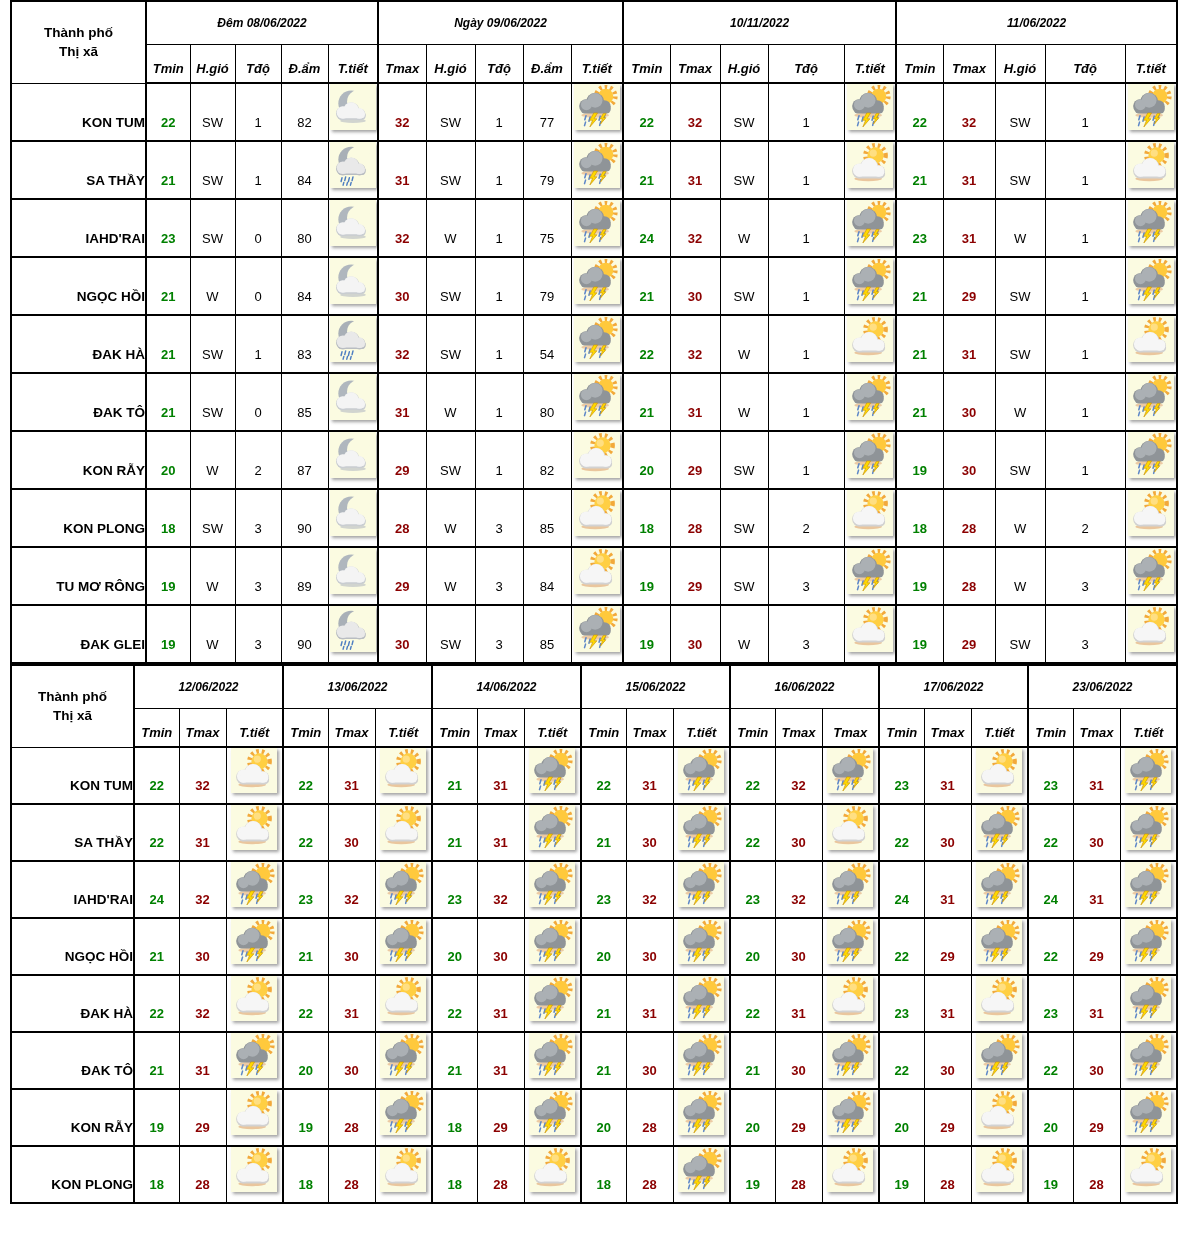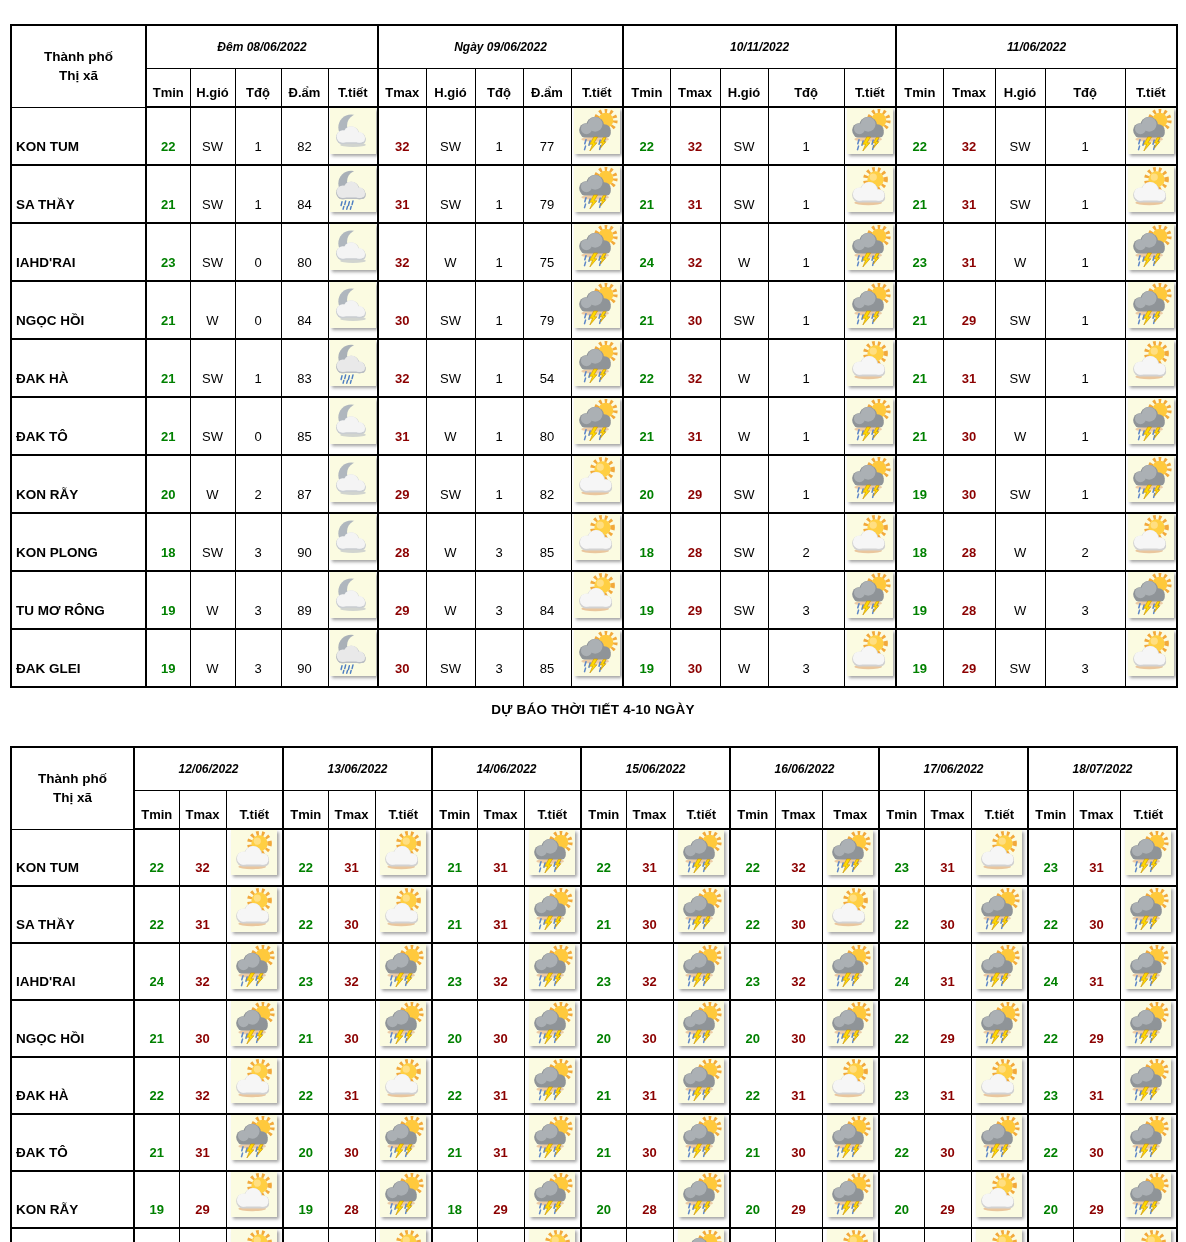--- a/index.html
+++ b/index.html
@@ -1,29 +1,29 @@
 <!DOCTYPE html>
 <html><head>
 <meta charset="utf-8">
 <style>
   html,body{margin:0;padding:0;background:#fff;}
   body{width:1186px;font-family:"Liberation Sans","DejaVu Sans",sans-serif;color:#000;}
   .page{padding:0 10px;}
   .section-title{text-align:center;font-weight:bold;font-size:13.5px;padding:6px 0 5px;letter-spacing:.2px;}
   .section-title.second{padding-top:14px;}
-  table.wx{border-collapse:collapse;table-layout:fixed;width:1166px;border:2px solid #000;margin-top:24px;}
+  table.wx{border-collapse:collapse;table-layout:fixed;width:1166px;border:2px solid #000;}
   .wx th,.wx td{border:1px solid #000;text-align:center;padding:0;font-size:13px;overflow:hidden;white-space:nowrap;}
   .wx .gs{border-left:2px solid #000;}
   .wx th.cityh{border-right:2px solid #000;font-weight:bold;font-size:13.5px;vertical-align:middle;line-height:1.45;}
   .wx th.dateh{height:42px;font-weight:bold;font-style:italic;font-size:12px;vertical-align:middle;}
-  .wx th.subh{height:31px;font-weight:bold;font-size:13px;vertical-align:bottom;padding-bottom:6px;border-bottom:2px solid #000;}
+  .wx th.subh{height:31px;font-weight:bold;font-style:italic;font-size:13px;vertical-align:bottom;padding-bottom:6px;border-bottom:2px solid #000;}
   #t3 tbody tr{height:51px;}
   #t710 tbody tr{height:50px;}
   .wx tbody td,.wx tbody th{vertical-align:bottom;padding-bottom:10px;border-bottom:2px solid #000;}
-  .wx tbody th.city{text-align:left;padding-left:4px;font-weight:bold;font-size:13.5px;border-right:2px solid #000;}
+  .wx tbody th.city{text-align:right;padding-left:4px;font-weight:bold;font-size:13.5px;border-right:2px solid #000;}
   .c-tmin{color:#008000;font-weight:bold;}
   .c-tmax{color:#8B0000;font-weight:bold;}
   td.icell{vertical-align:middle;padding:0;padding-bottom:0;}
   .ibox{width:46px;height:46px;margin:0 auto;background:#FBFBE1;box-shadow:2px 2px 3px rgba(70,70,70,.5);display:flex;align-items:center;justify-content:center;}
   #t710 .ibox{height:45px;}
   .ibox svg{width:44px;height:44px;display:block;}
 </style>
 </head>
 <body>
 
@@ -1299,21 +1299,20 @@
                   <circle cx="23" cy="25.5" r="9.2"></circle>
                   <circle cx="33.5" cy="30.5" r="6.2"></circle>
                   <rect x="7.5" y="27.5" width="32" height="9" rx="4.5"></rect>
                 </g>
               </svg>
             </div>
           </td>
         </tr>
       </tbody>
     </table>
-  <div class="section-title second">DỰ BÁO THỜI TIẾT 4-10 NGÀY</div>
   <table id="t710" class="wx">
       <colgroup>
         <col style="width:123px">
         <col style="width:45px">
         <col style="width:47px">
         <col style="width:57px">
         <col style="width:45px">
         <col style="width:47px">
         <col style="width:57px">
         <col style="width:45px">
@@ -1337,21 +1336,21 @@
           <th class="cityh" rowspan="2">
             <div>Thành phố</div>
             <div>Thị xã</div>
           </th>
           <th class="dateh gs" colspan="3">12/06/2022</th>
           <th class="dateh gs" colspan="3">13/06/2022</th>
           <th class="dateh gs" colspan="3">14/06/2022</th>
           <th class="dateh gs" colspan="3">15/06/2022</th>
           <th class="dateh gs" colspan="3">16/06/2022</th>
           <th class="dateh gs" colspan="3">17/06/2022</th>
-          <th class="dateh gs" colspan="3">18/07/2022</th>
+          <th class="dateh gs" colspan="3">23/06/2022</th>
         </tr>
         <tr>
           <th class="subh gs">Tmin</th>
           <th class="subh">Tmax</th>
           <th class="subh">T.tiết</th>
           <th class="subh gs">Tmin</th>
           <th class="subh">Tmax</th>
           <th class="subh">T.tiết</th>
           <th class="subh gs">Tmin</th>
           <th class="subh">Tmax</th>

